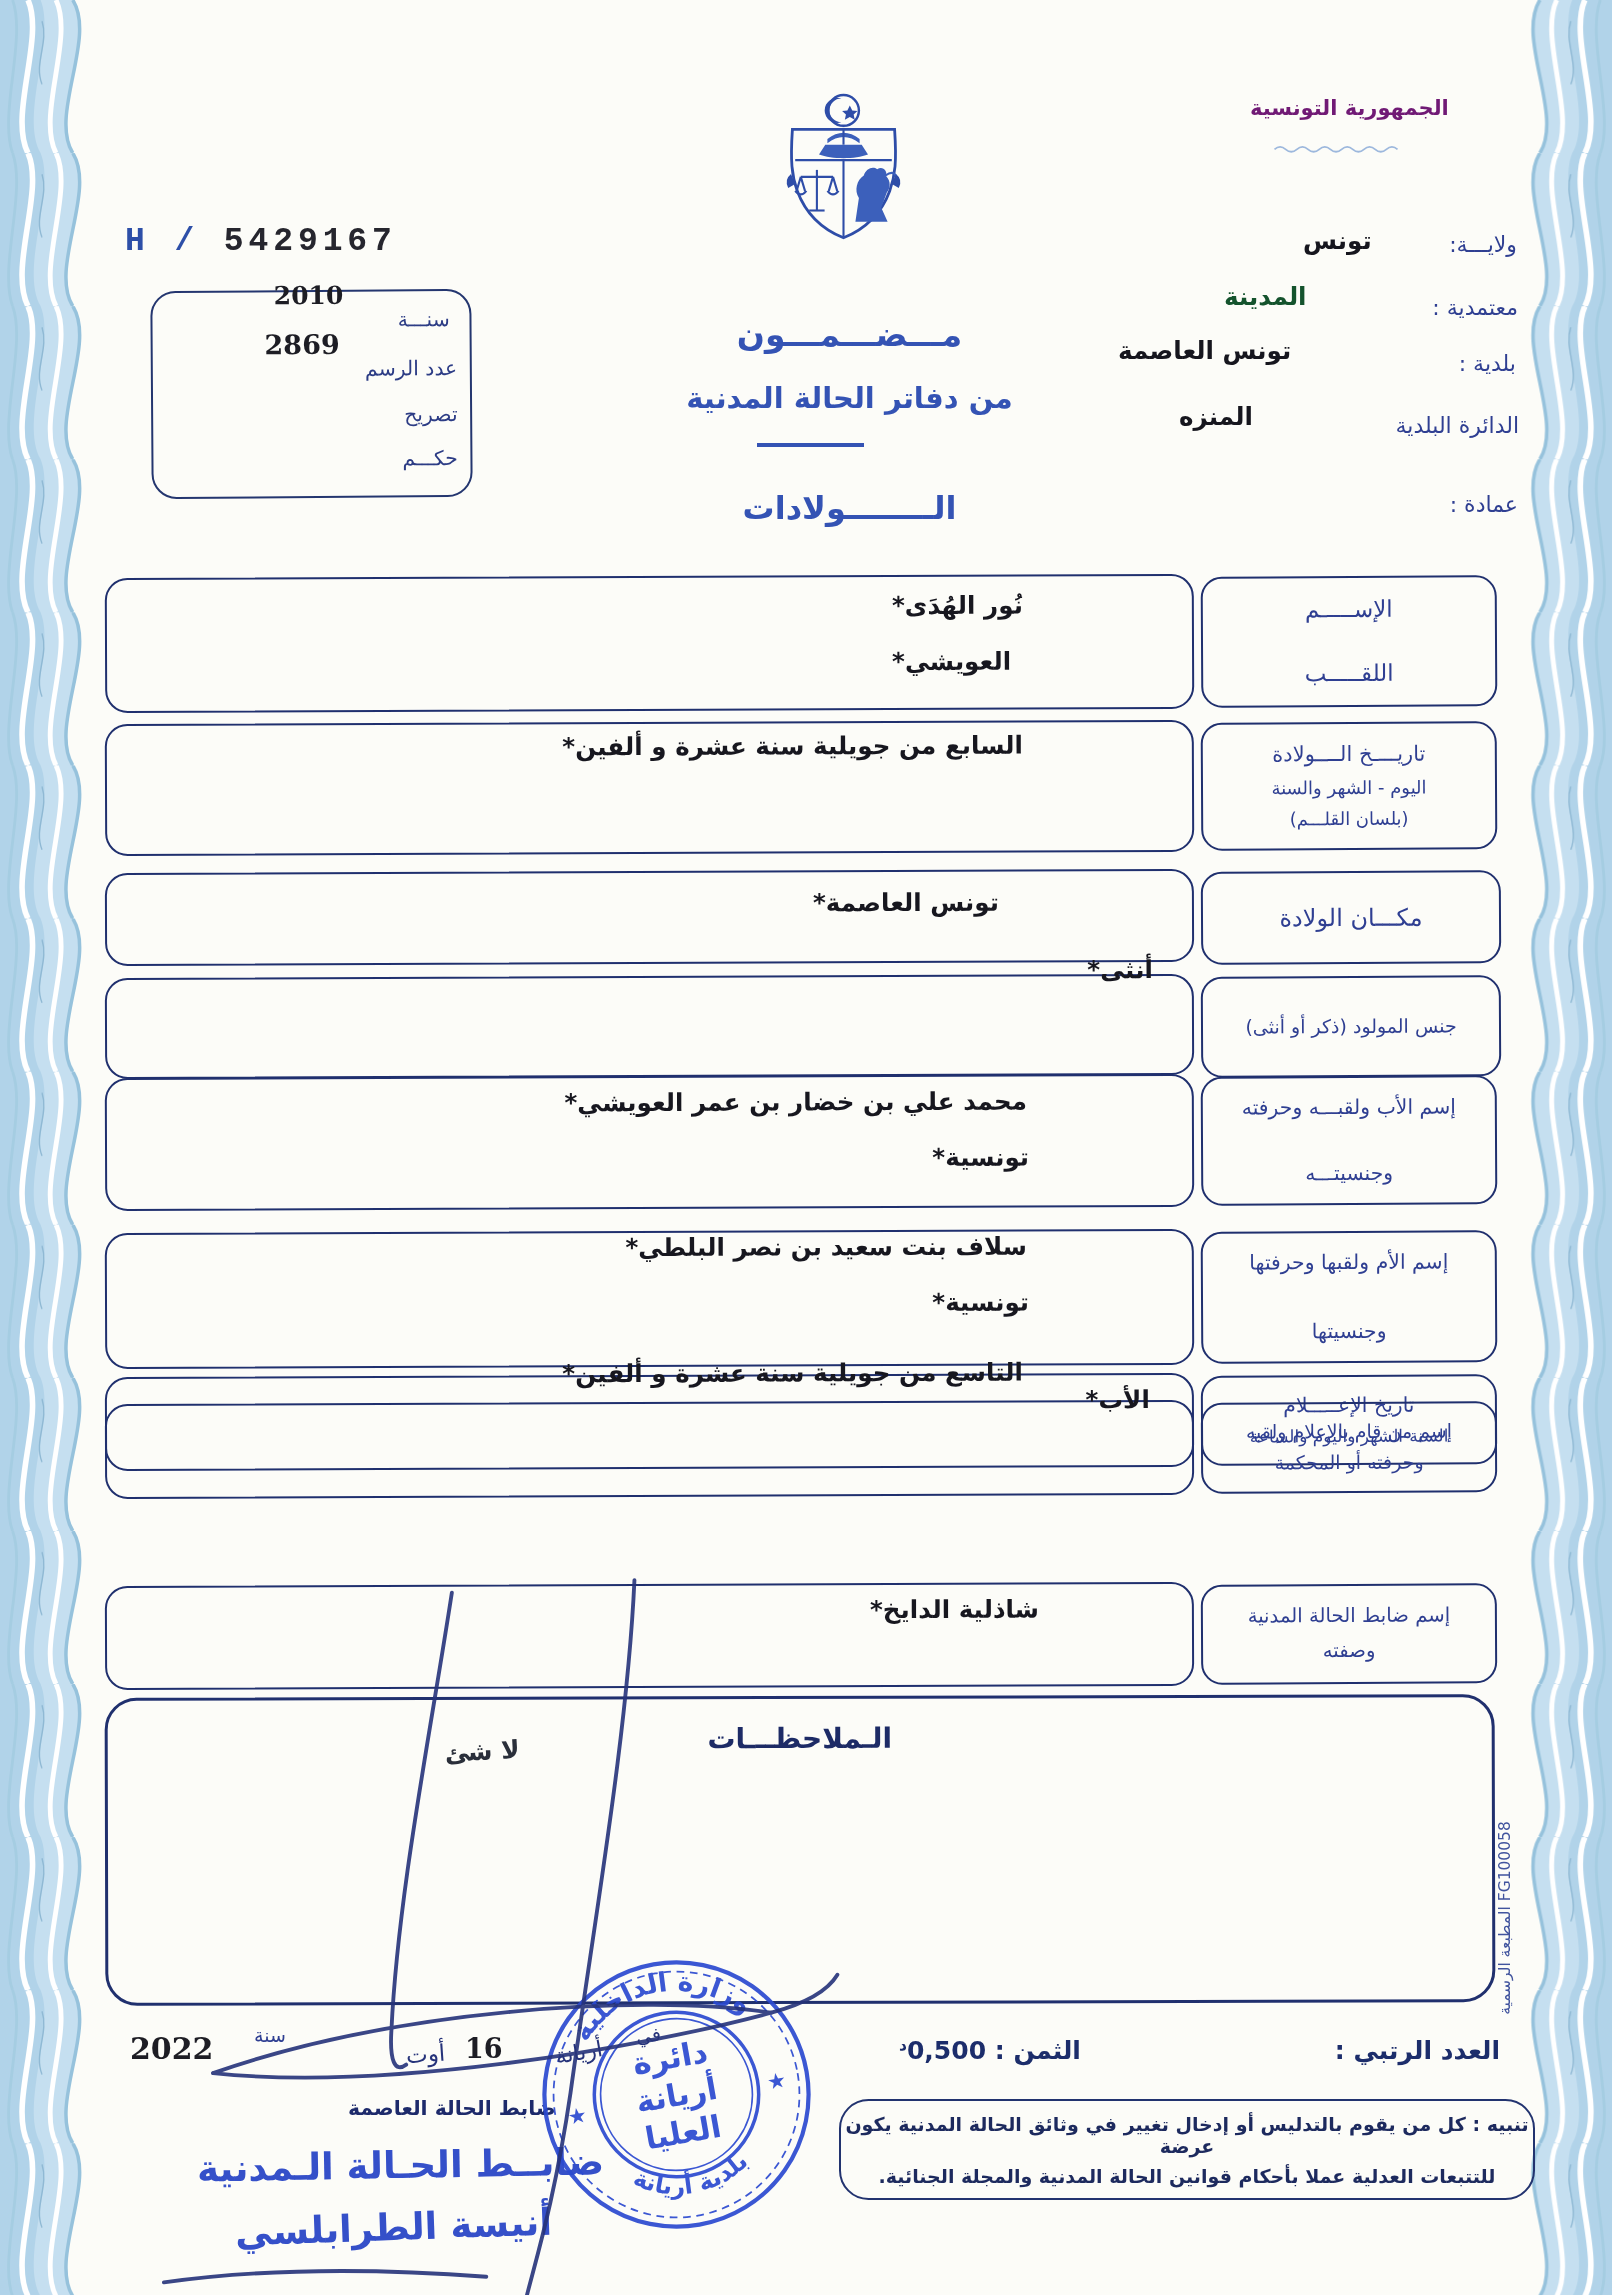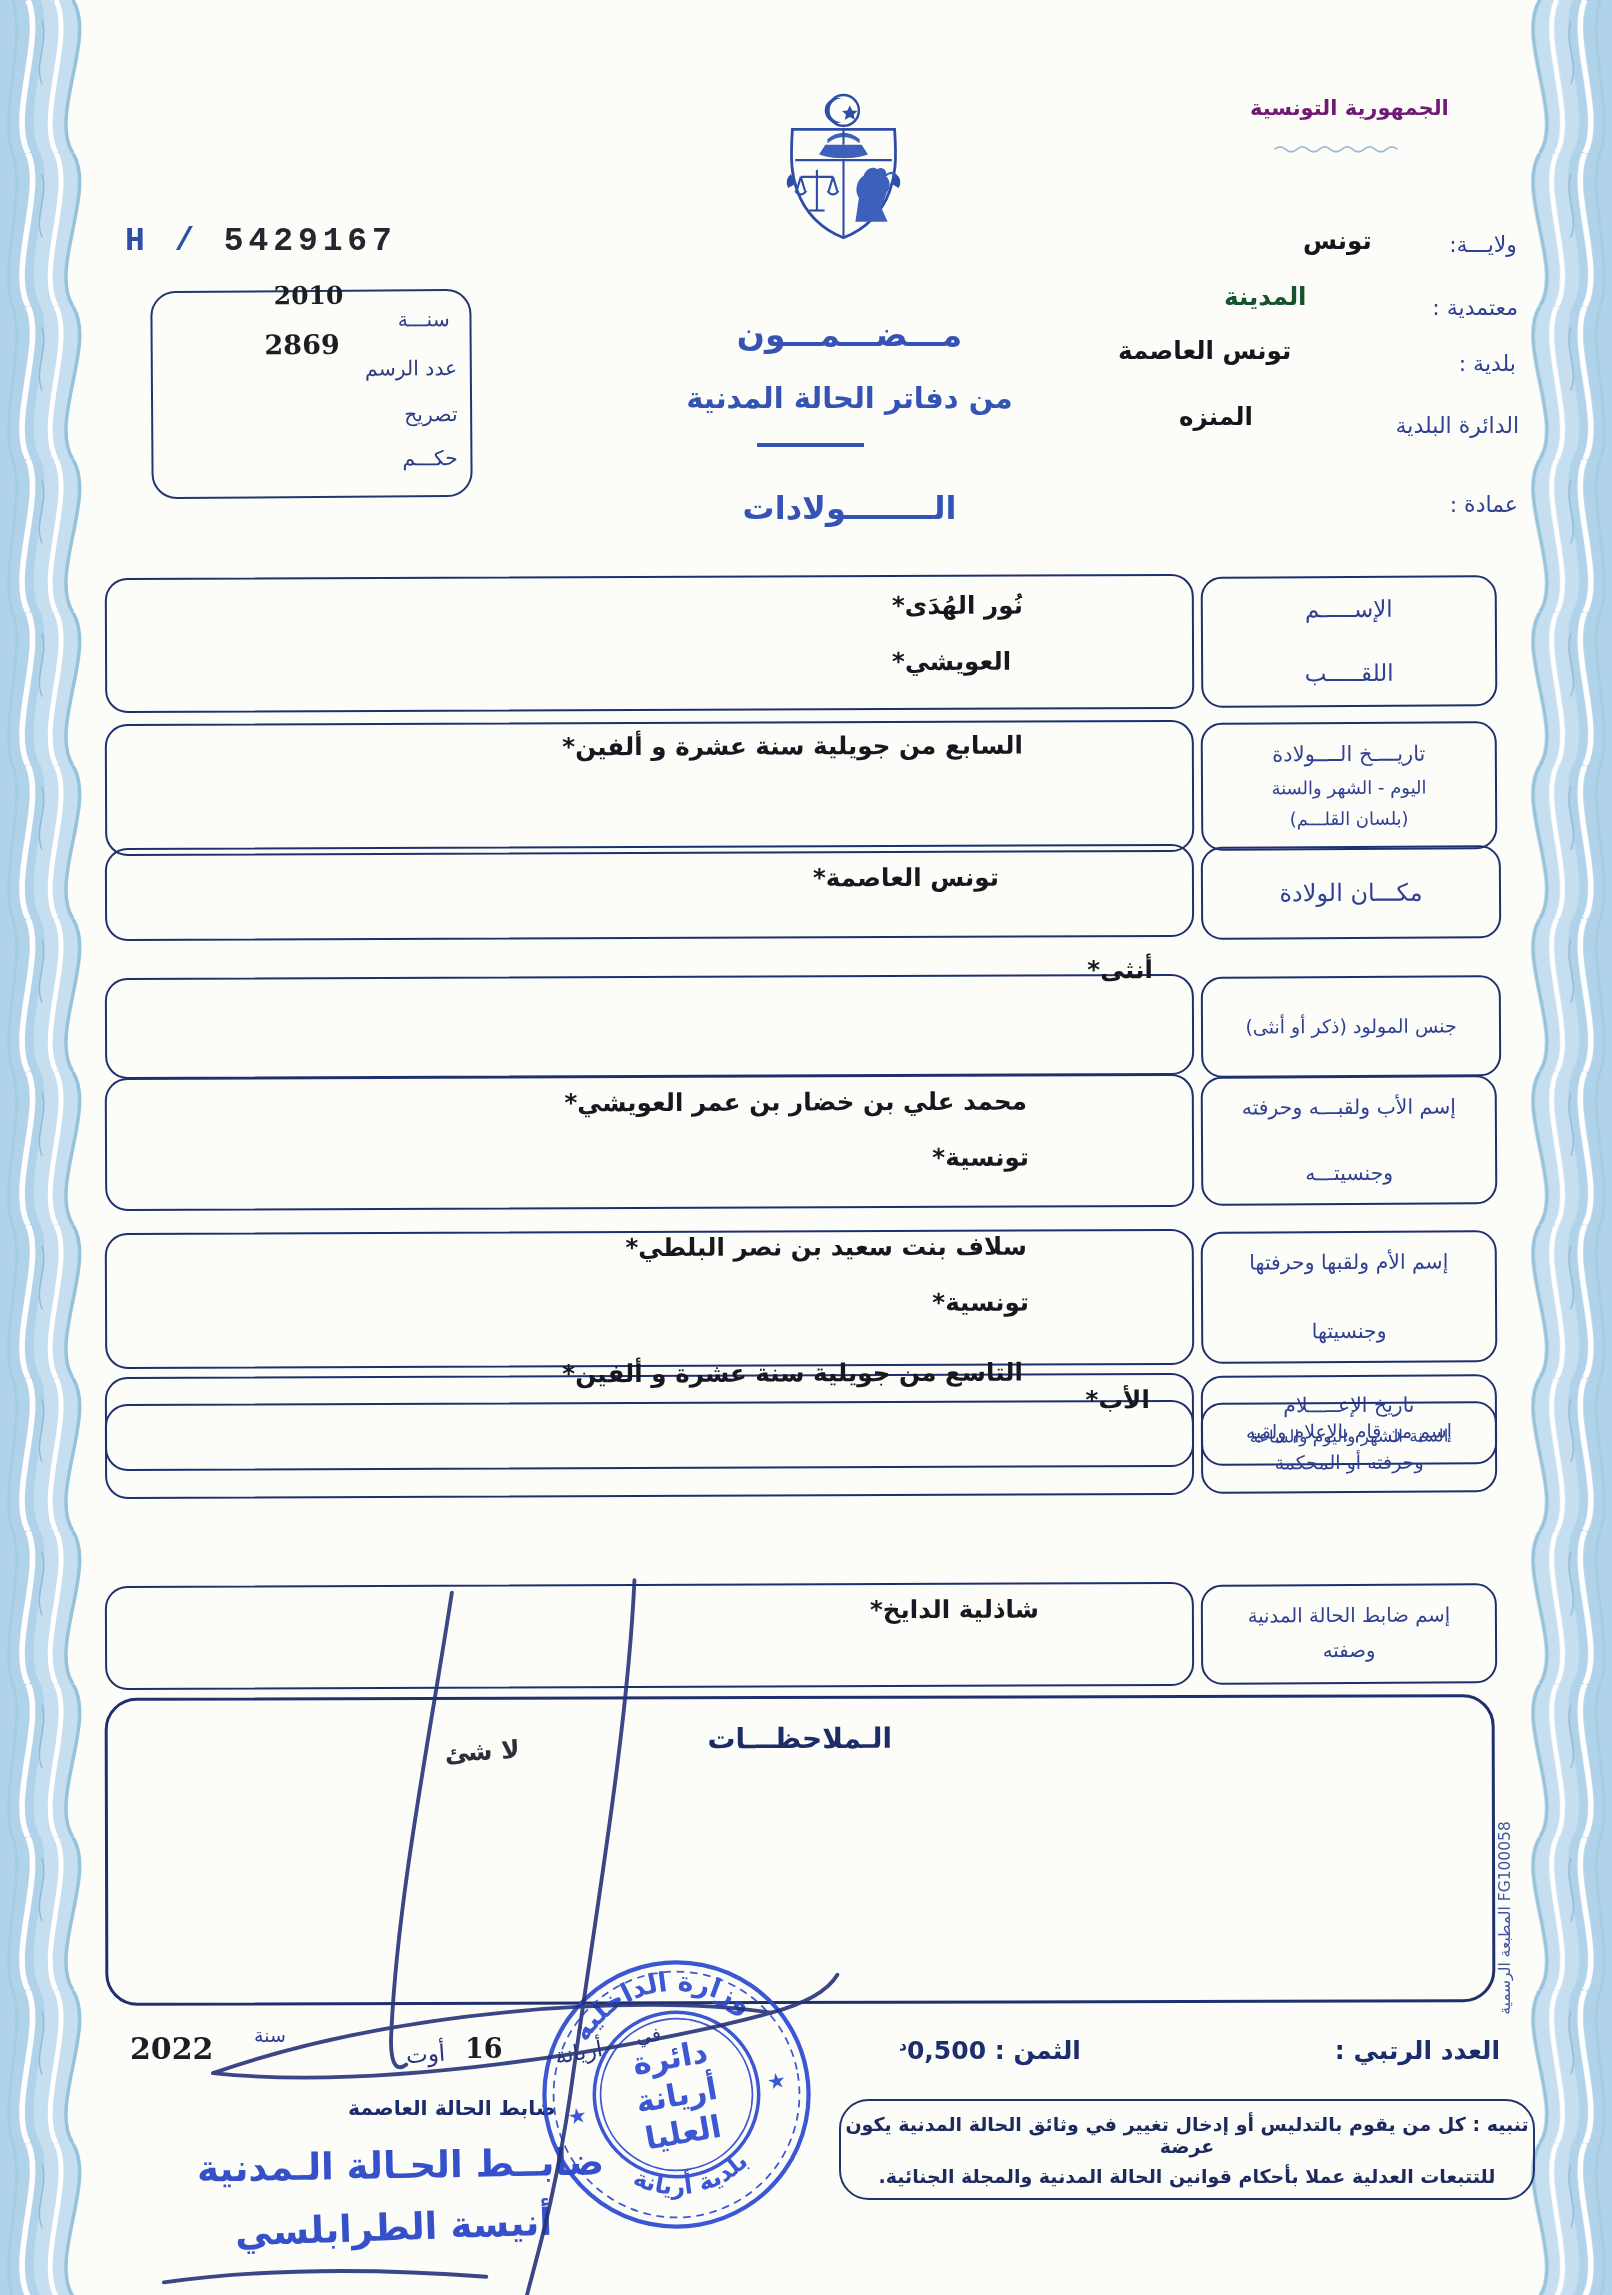--- a/index.html
+++ b/index.html
@@ -135,21 +135,21 @@
   <div class="vbox">
     <div class="val" style="top:8.4px;right:169px;">السابع من جويلية سنة عشرة و ألفين*</div>
   </div>
   <div class="lbox l3">
     <div class="lab" style="font-size:21px;">تاريــــخ الــــولادة</div>
     <div class="lab" style="font-size:18px;">اليوم - الشهر والسنة</div>
     <div class="lab" style="font-size:18px;">(بلسان القلـــم)</div>
   </div>
 </div>
 
-<div class="row" style="top:846px;height:89px;padding-left:44px;">
+<div class="row" style="top:871px;height:89px;padding-left:44px;">
   <div class="vbox">
     <div class="val" style="top:15.5px;right:193px;">تونس العاصمة*</div>
   </div>
   <div class="lbox l1">
     <div class="lab" style="font-size:24px;">مكـــان الولادة</div>
   </div>
 </div>
 
 <div class="row" style="top:976px;height:97px;">
   <div class="vbox">

